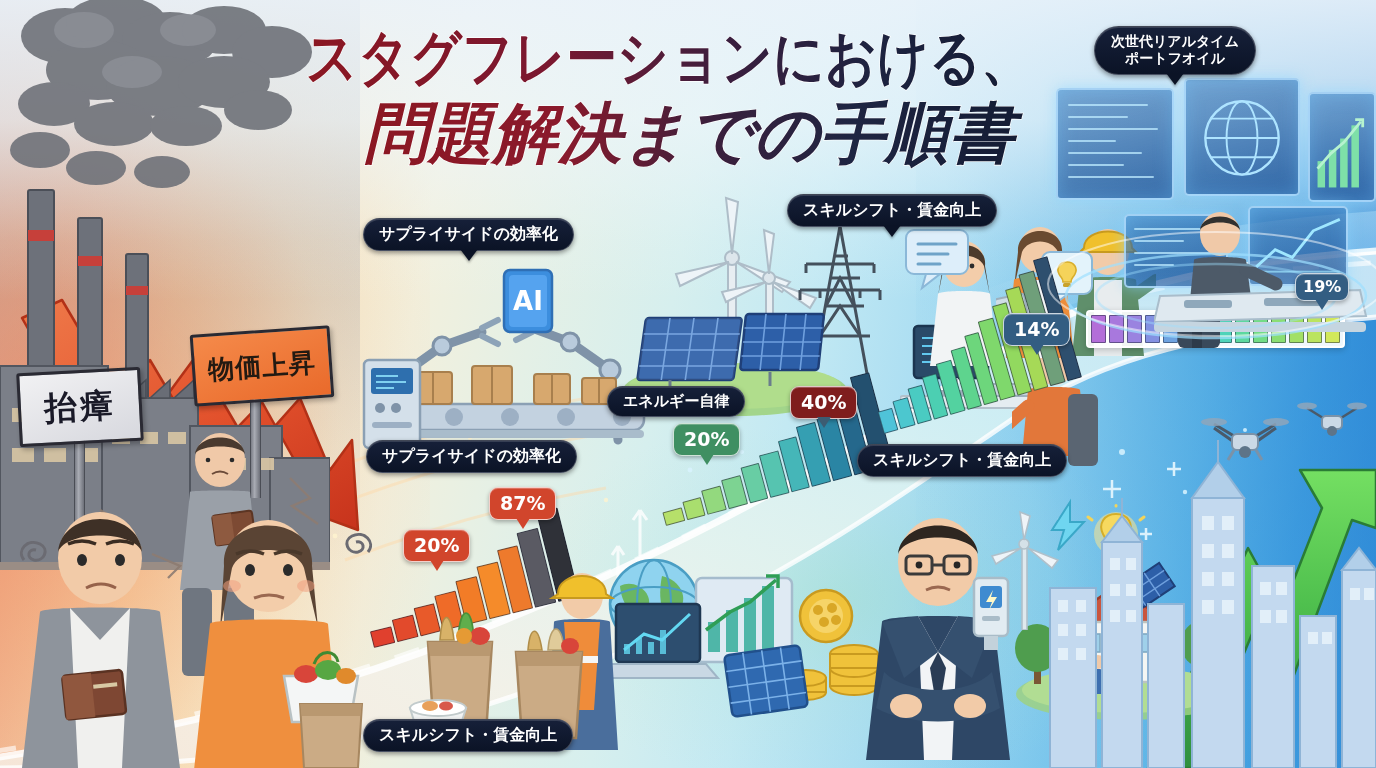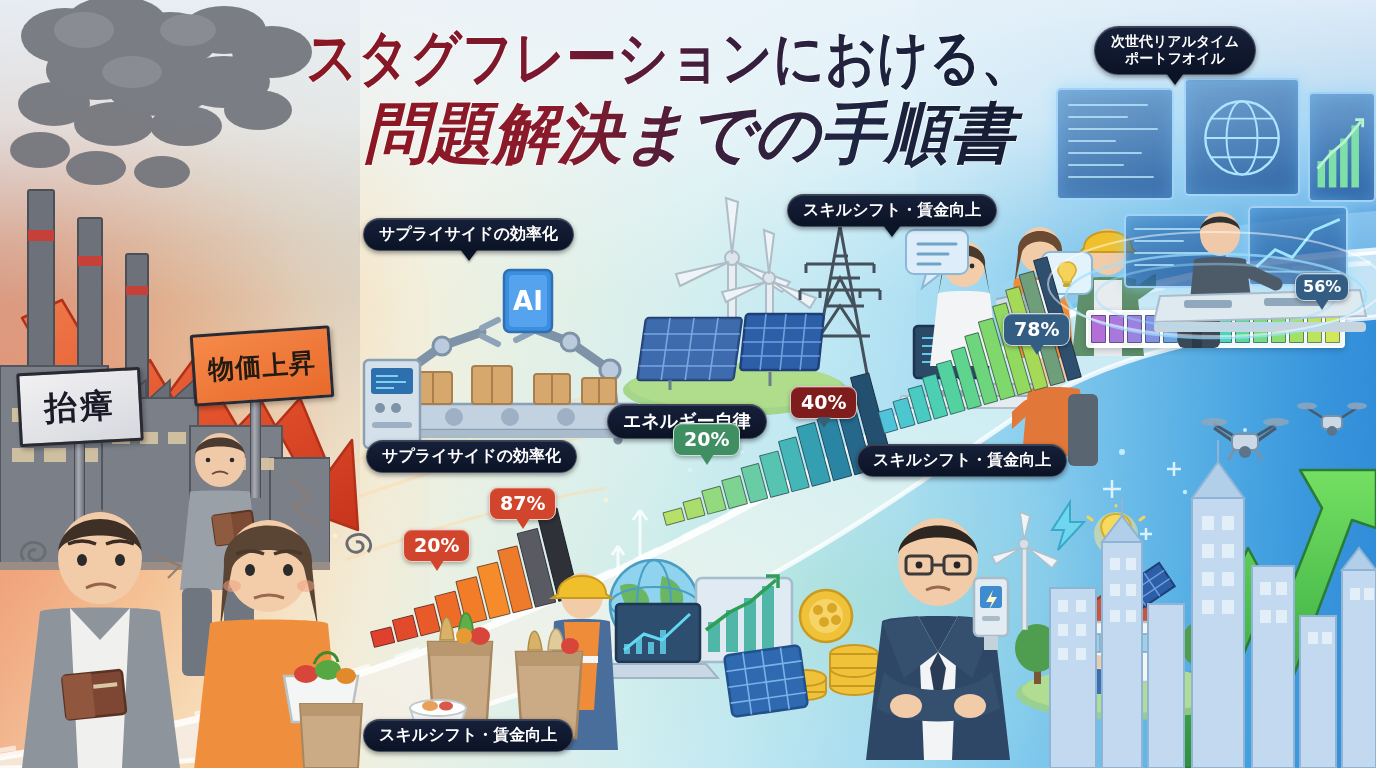--- a/index.html
+++ b/index.html
@@ -130,21 +130,21 @@
     margin-left: -9px;
     width: 0; height: 0;
     border-left: 9px solid transparent;
     border-right: 9px solid transparent;
     border-top: 12px solid #0b1326;
     filter: drop-shadow(0 2px 1px rgba(0,0,0,0.3));
   }
 
   #pill-supply-top  { left: 363px; top: 218px; font-size: 16px; }
   #pill-supply-mid  { left: 366px; top: 440px; font-size: 16px; }
-  #pill-energy      { left: 607px; top: 404px; font-size: 18px; }
+  #pill-energy      { left: 607px; top: 386px; font-size: 15px; }
   #pill-skill-top   { left: 787px; top: 194px; font-size: 16px; }
   #pill-skill-mid   { left: 857px; top: 444px; font-size: 16px; }
   #pill-skill-bot   { left: 363px; top: 719px; font-size: 16px; }
   #pill-assets      { left: 607px; top: 719px; font-size: 17px; }
   #pill-nextgen-top { left: 1094px; top: 26px; font-size: 14px; padding: 6px 16px 7px; }
   #pill-nextgen-mid { left: 1090px; top: 342px; font-size: 13px; letter-spacing: -0.3px; }
 
   
   .pin {
     position: absolute;
@@ -1128,19 +1128,19 @@
   <div class="pin pin-red" id="pin-60">
     <span>87%</span>
   </div>
   <div class="pin pin-green" id="pin-20b">
     <span>20%</span>
   </div>
   <div class="pin pin-slate" id="pin-40">
     <span>40%</span>
   </div>
   <div class="pin pin-blue" id="pin-50">
-    <span>78%</span>
+    <span>14%</span>
   </div>
   <div class="pin pin-blue" id="pin-100">
-    <span>56%</span>
+    <span>19%</span>
   </div>
 
 </div>
 
 </body></html>

